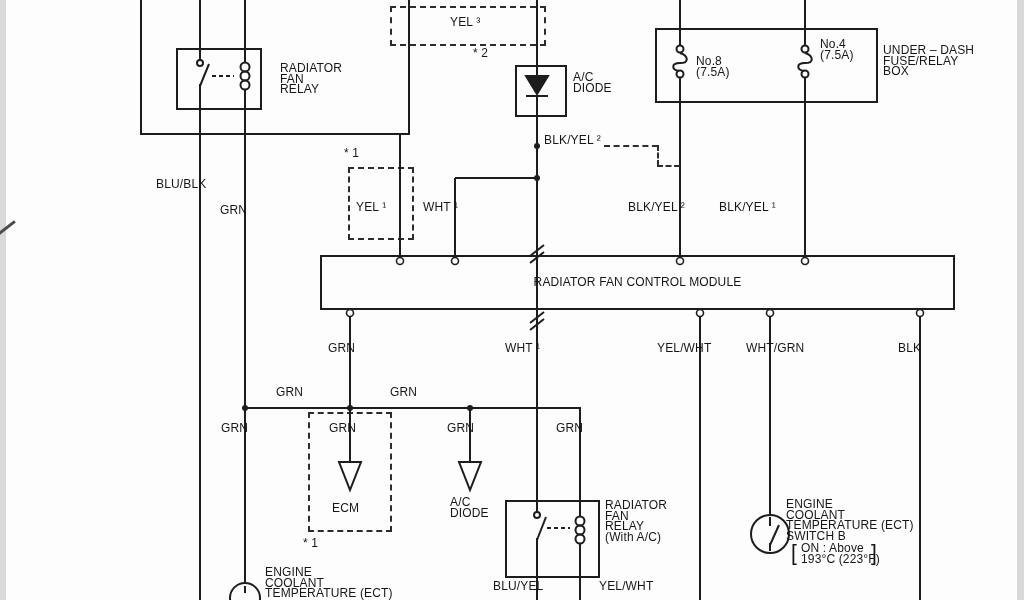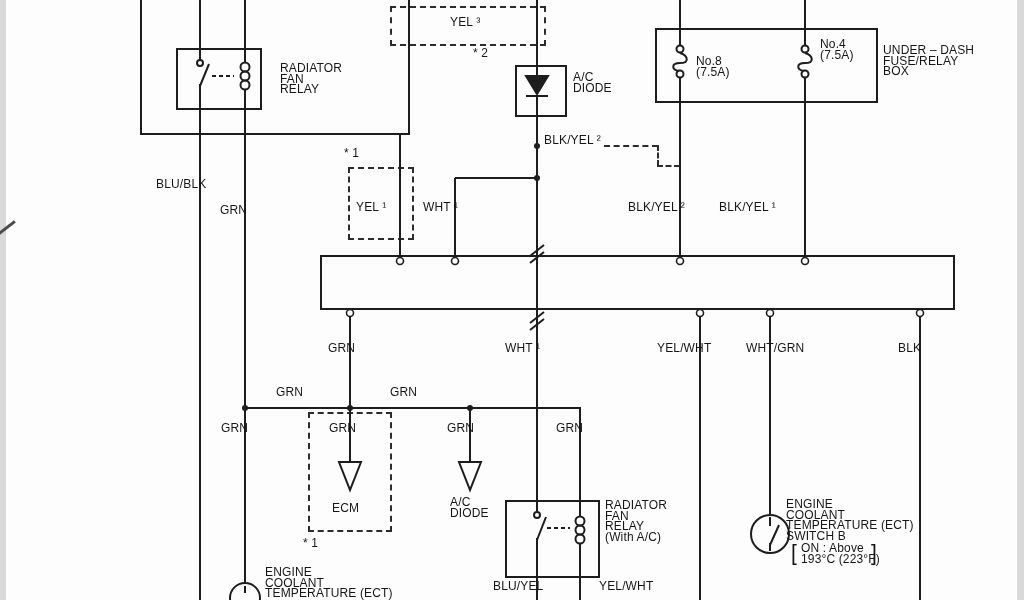--- a/index.html
+++ b/index.html
@@ -170,20 +170,21 @@
   <span class="lbl" style="left:544px;top:135px">BLK/YEL ²</span>
   <span class="lbl" style="left:696px;top:56px">No.8
 (7.5A)</span>
   <span class="lbl" style="left:820px;top:39px">No.4
 (7.5A)</span>
   <span class="lbl" style="left:883px;top:45px">UNDER – DASH
 FUSE/RELAY
 BOX</span>
   <span class="lbl" style="left:628px;top:202px">BLK/YEL ²</span>
   <span class="lbl" style="left:719px;top:202px">BLK/YEL ¹</span>
+  <span class="lbl center" style="left:320px;top:277px;width:635px">RADIATOR FAN CONTROL MODULE</span>
   <span class="lbl" style="left:328px;top:343px">GRN</span>
   <span class="lbl" style="left:505px;top:343px">WHT ¹</span>
   <span class="lbl" style="left:657px;top:343px">YEL/WHT</span>
   <span class="lbl" style="left:746px;top:343px">WHT/GRN</span>
   <span class="lbl" style="left:898px;top:343px">BLK</span>
   <span class="lbl" style="left:276px;top:387px">GRN</span>
   <span class="lbl" style="left:390px;top:387px">GRN</span>
   <span class="lbl" style="left:221px;top:423px">GRN</span>
   <span class="lbl" style="left:329px;top:423px">GRN</span>
   <span class="lbl" style="left:447px;top:423px">GRN</span>

